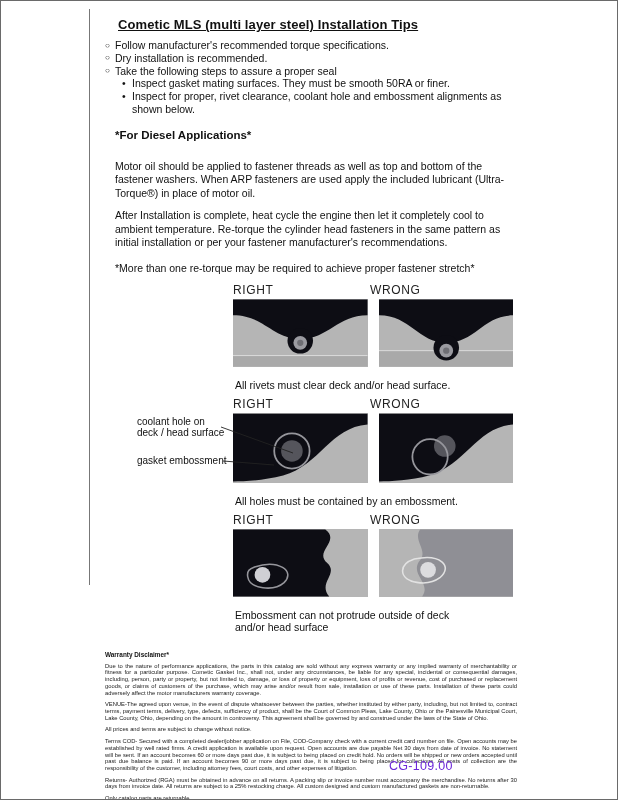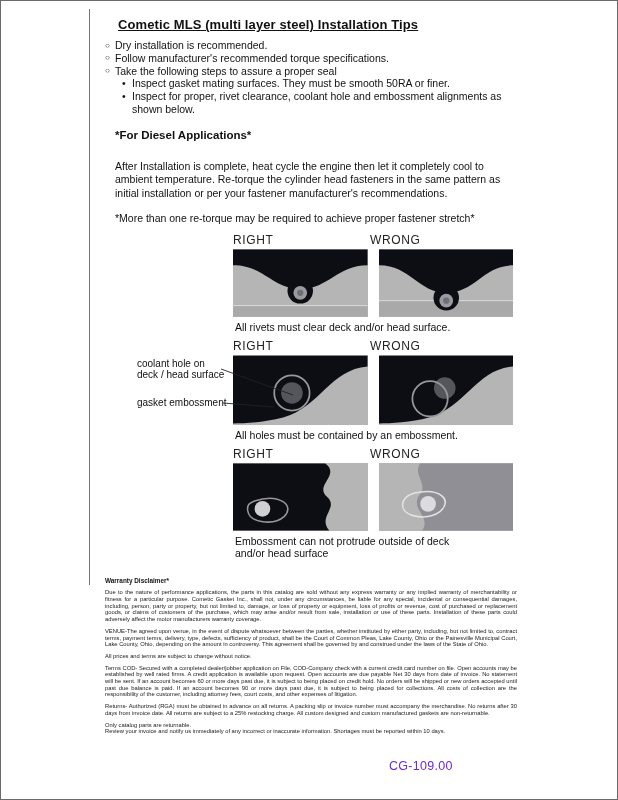--- a/index.html
+++ b/index.html
@@ -23,21 +23,21 @@
   .diesel-heading { font-weight:bold; font-size:11.5px; margin:13px 0 19px 10px; }
   .para { font-size:10.5px; line-height:13.5px; margin:0 0 9px 10px; width:402px; }
   .note { font-size:10.5px; margin:12px 0 0 10px; }
 
   .diagrams { margin:10px 0 0 128px; width:280px; }
   .diag-row { margin-bottom:7px; }
   .dw-headers { display:flex; }
   .dw-headers span { width:137px; text-align:left; font-size:12px; line-height:13px; letter-spacing:0.6px; color:#222; }
   .panels { display:flex; gap:11px; position:relative; margin-top:2px; }
   .panel { display:block; background:#b5b5b5; }
-  .caption { font-size:10.5px; line-height:12px; margin:4px 0 0 2px; }
+  .caption { font-size:10.5px; line-height:12px; margin:12px 0 0 2px; }
 
   .float-label { position:absolute; font-size:10px; line-height:11px; width:94px; color:#111; }
   .coolant-label { left:-96px; top:3px; }
   .emboss-label { left:-96px; top:42px; }
   .leader-overlay { position:absolute; left:-96px; top:0; width:260px; height:70px; pointer-events:none; }
 
   .warranty { margin-top:18px; width:412px; }
   .warranty h2 { font-size:6.4px; margin:0 0 5px 0; font-weight:bold; }
   .warranty p { font-size:5.8px; line-height:6.7px; margin:0 0 5px 0; text-align:justify; color:#1a1a1a; }
   .warranty p.tight { margin-bottom:0; }
@@ -47,28 +47,29 @@
 </head>
 <body>
 
 <div class="page">
   <div class="left-rule"></div>
 
   <div class="content">
     <h1 class="title">Cometic MLS (multi layer steel) Installation Tips</h1>
 
     <ul class="bullets">
+      <li class="lvl1"><span>Follow manufacturer's recommended torque specifications.</span></li>
       <li class="lvl1"><span>Dry installation is recommended.</span></li>
-      <li class="lvl1"><span>Follow manufacturer's recommended torque specifications.</span></li>
       <li class="lvl1"><span>Take the following steps to assure a proper seal</span></li>
       <li class="lvl2"><span>Inspect gasket mating surfaces.  They must be smooth 50RA or finer.</span></li>
       <li class="lvl2"><span>Inspect for proper, rivet clearance, coolant hole and embossment alignments as shown below.</span></li>
     </ul>
 
     <div class="diesel-heading">*For Diesel Applications*</div>
+    <p class="para">Motor oil should be applied to fastener threads as well as top and bottom of the fastener washers. When ARP fasteners are used apply the included lubricant (Ultra-Torque®) in place of motor oil.</p>
     <p class="para">After Installation is complete, heat cycle the engine then let it completely cool to ambient temperature. Re-torque the cylinder head fasteners in the same pattern as initial installation or per your fastener manufacturer's recommendations.</p>
     <p class="note">*More than one re-torque may be required to achieve proper fastener stretch*</p>
 
     <div class="diagrams">
 
       <div class="diag-row">
         <div class="dw-headers">
           <span>RIGHT</span>
           <span>WRONG</span>
         </div>

